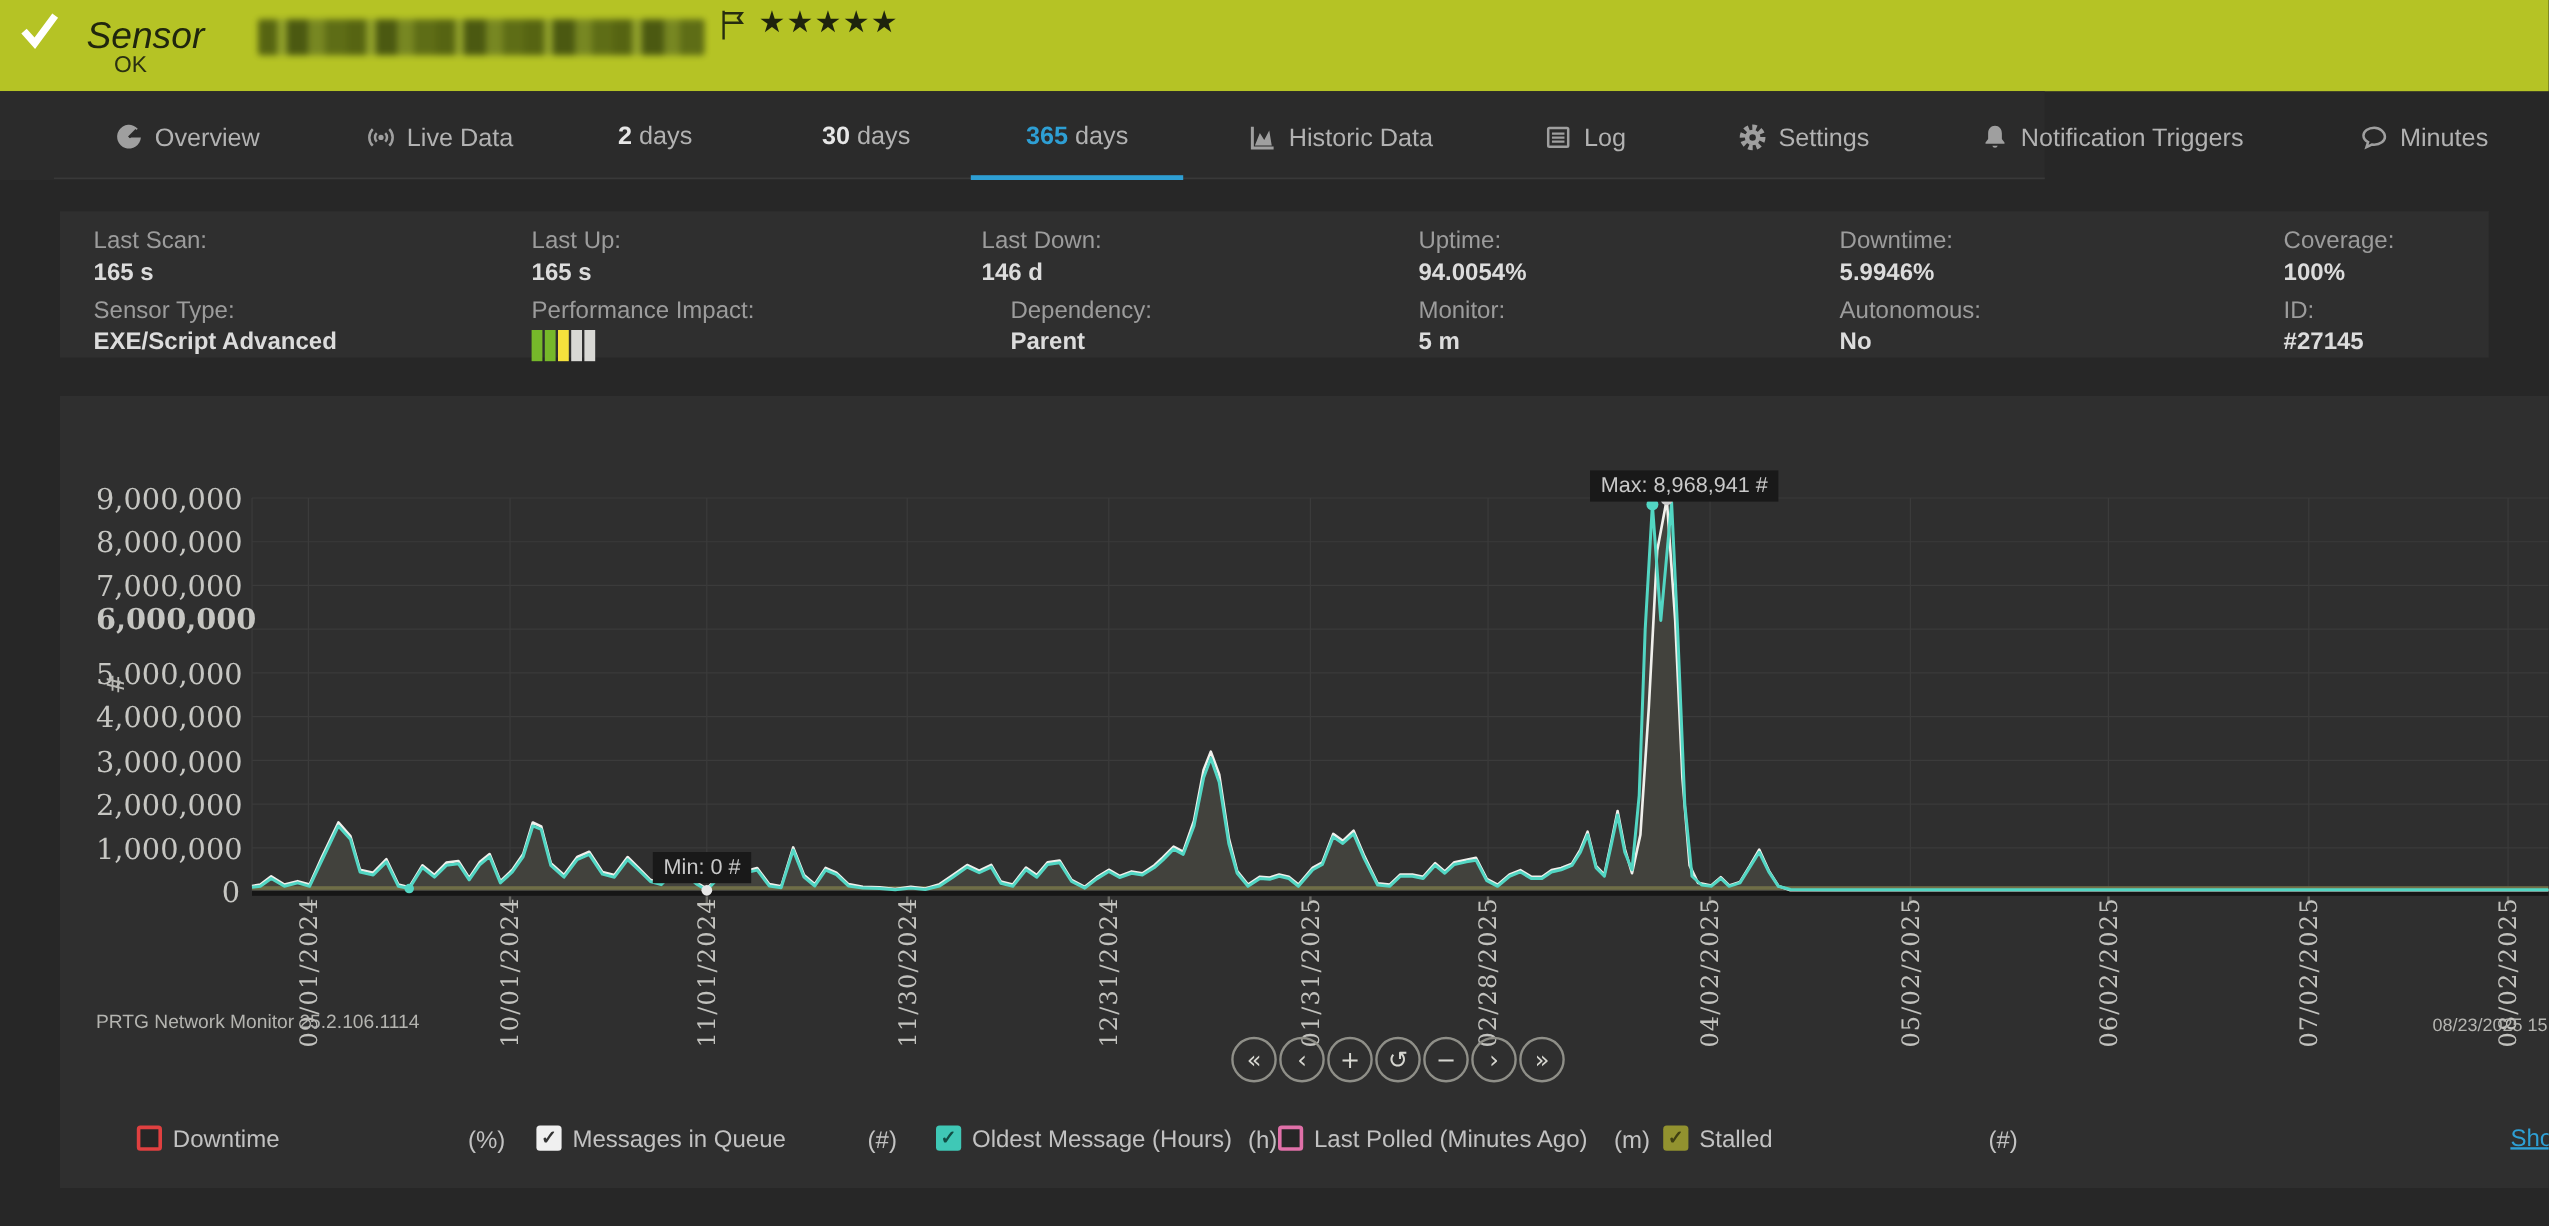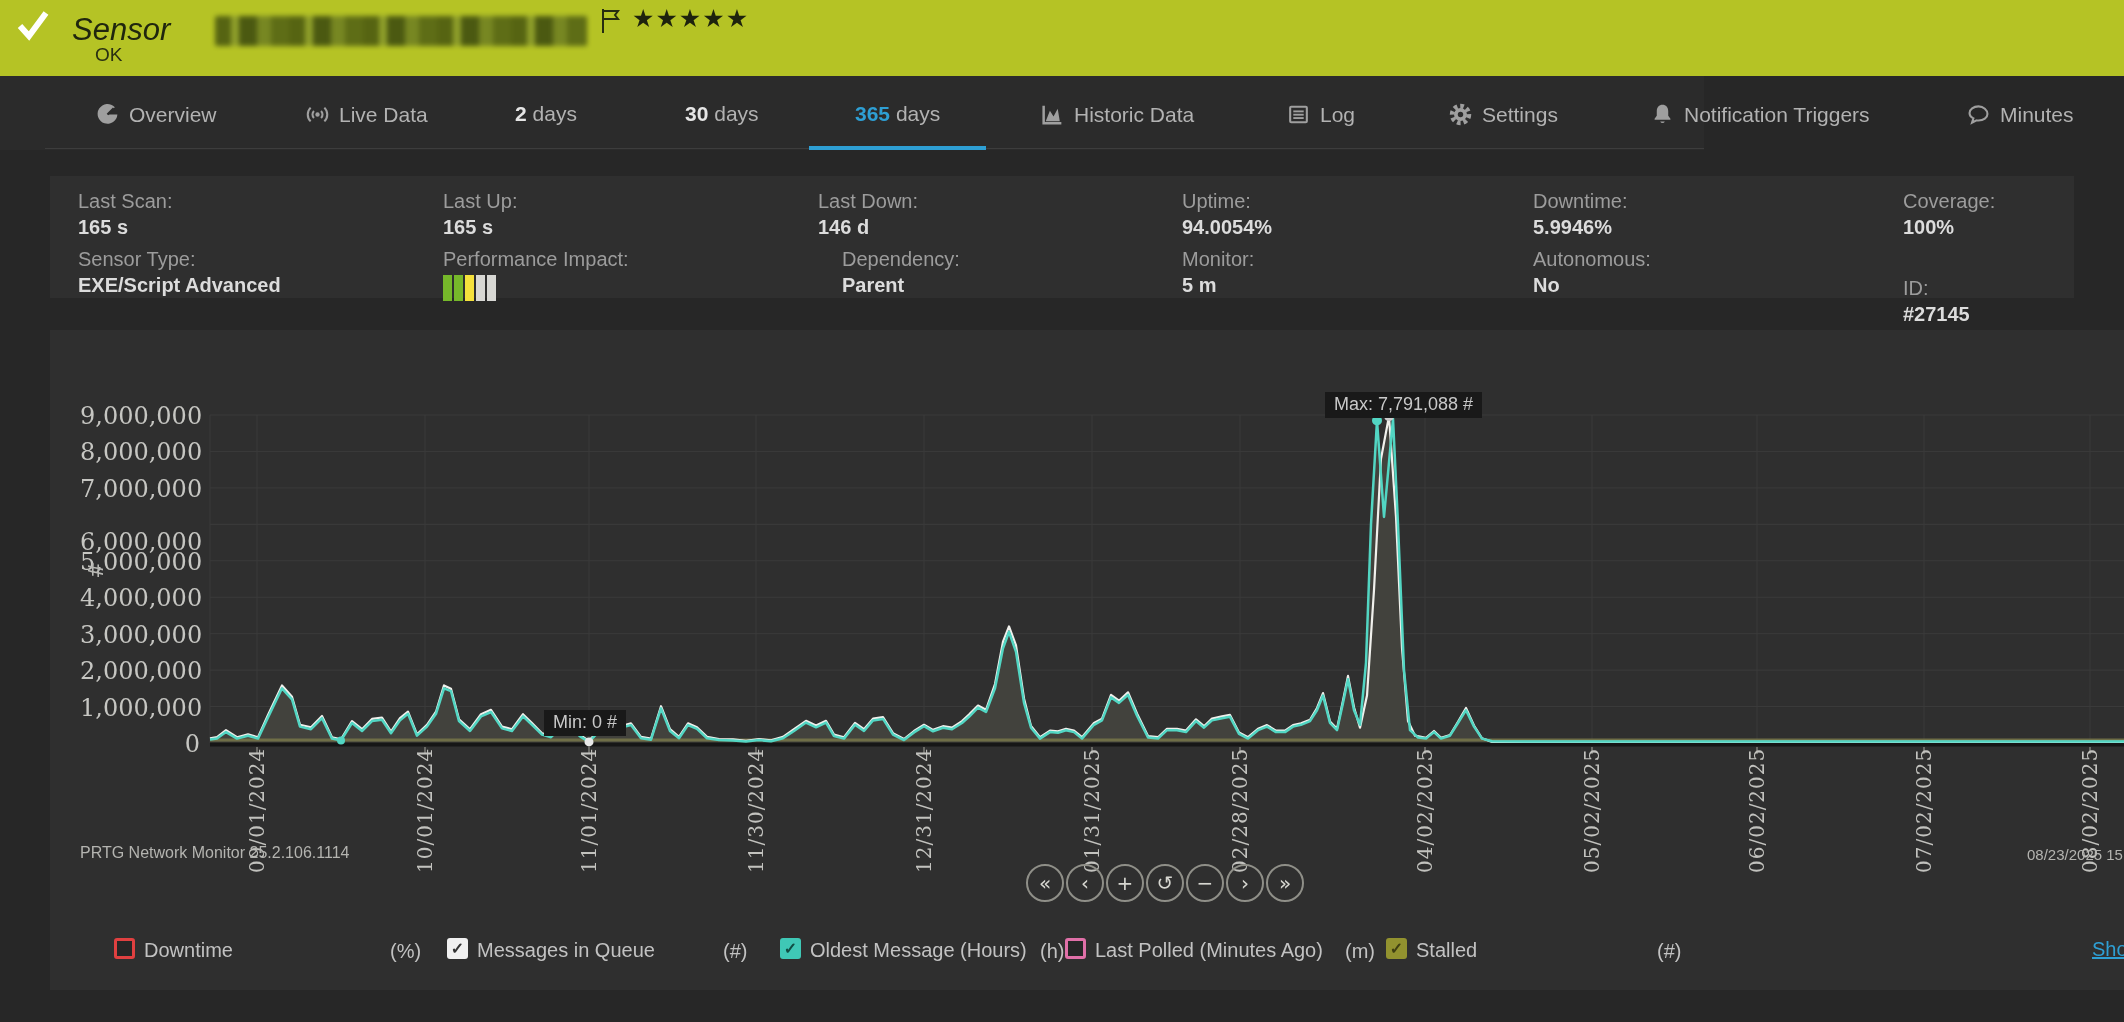--- a/index.html
+++ b/index.html
@@ -166,21 +166,21 @@
       <div class="val">Parent</div>
     </div>
     <div class="cell" style="left: 1132px; top: 72px;">
       <div class="lbl">Monitor:</div>
       <div class="val">5 m</div>
     </div>
     <div class="cell" style="left: 1483px; top: 72px;">
       <div class="lbl">Autonomous:</div>
       <div class="val">No</div>
     </div>
-    <div class="cell" style="left: 1853px; top: 72px; margin-top: 29px;">
+    <div class="cell" style="left: 1853px; top: 72px;">
       <div class="lbl">ID:</div>
       <div class="val">#27145</div>
     </div>
   </section>
 
 <section class="chart-panel">
   <svg id="chart" width="2074" height="660" viewBox="0 0 2074 660">
       <line x1="160" x2="2074" y1="376.55555555555554" y2="376.55555555555554" stroke="#3b3b3b" stroke-width="1"></line>
       <line x1="160" x2="2074" y1="340.1111111111111" y2="340.1111111111111" stroke="#3b3b3b" stroke-width="1"></line>
       <line x1="160" x2="2074" y1="303.6666666666667" y2="303.6666666666667" stroke="#3b3b3b" stroke-width="1"></line>
@@ -223,21 +223,21 @@
       <polyline points="160.0,409.4 167.0,408.6 176.0,402.1 187.0,408.6 198.0,405.7 208.0,408.6 218.0,387.5 232.0,358.3 242.0,369.3 250.0,396.6 261.0,399.2 272.0,388.2 282.0,408.6 291.0,410.4 302.0,393.0 312.0,401.0 322.0,391.1 332.0,389.7 341.0,403.2 350.0,390.4 358.0,383.8 367.0,405.7 377.0,396.6 386.0,383.8 394.0,358.3 401.0,361.2 409.0,391.1 420.0,401.0 431.0,386.4 441.0,382.0 452.0,398.4 462.0,401.0 473.0,386.4 482.0,394.8 492.0,404.6 501.0,407.2 511.0,397.0 521.0,398.4 530.0,406.4 539.0,411.9 549.0,401.3 557.0,394.0 565.0,398.8 573.0,397.0 581.0,395.1 591.0,408.3 601.0,409.7 611.0,378.4 620.0,401.0 629.0,408.3 638.0,395.1 647.0,398.8 657.0,408.3 669.0,410.1 683.0,410.4 696.0,411.5 709.0,410.1 721.0,411.2 733.0,408.3 744.0,401.0 756.0,392.6 766.0,397.3 776.0,392.6 784.0,406.1 794.0,408.6 805.0,394.8 814.0,401.0 823.0,390.4 833.0,388.9 843.0,404.6 854.0,410.1 864.0,402.4 874.0,396.2 883.0,401.3 893.0,397.7 902.0,399.2 912.0,393.0 919.0,386.8 928.0,377.6 936.0,382.0 945.0,358.3 953.0,318.2 959.0,301.8 966.0,321.9 974.0,372.9 981.0,397.7 990.0,408.6 1000.0,402.1 1008.0,402.8 1016.0,400.2 1024.0,402.1 1032.0,408.6 1044.0,394.8 1052.0,390.4 1061.0,367.4 1069.0,372.9 1078.0,364.9 1087.0,385.7 1098.0,407.5 1108.0,408.6 1117.0,400.2 1127.0,400.2 1136.0,402.1 1146.0,391.1 1154.0,397.7 1162.0,390.4 1172.0,388.2 1180.0,386.8 1189.0,403.9 1198.0,408.6 1208.0,400.2 1217.0,396.6 1226.0,402.1 1235.0,402.1 1243.0,396.6 1251.0,394.8 1260.0,391.1 1267.0,380.2 1273.0,365.6 1280.0,393.0 1287.0,400.2 1293.0,372.9 1298.0,349.2 1304.0,380.2 1310.0,394.8 1316.0,332.8 1321.0,194.3 1327.0,90.5 1334.0,187.0 1343.0,88.6 1348.0,194.3 1354.0,340.1 1360.0,400.2 1368.0,407.5 1376.0,408.6 1384.0,402.1 1391.0,408.6 1400.0,405.7 1408.0,393.0 1416.0,380.2 1424.0,396.6 1432.0,408.6 1442.0,411.2 1480.0,411.5 1550.0,411.5 1650.0,411.5 1750.0,411.5 1850.0,411.5 1950.0,411.5 2074.0,411.5" fill="none" stroke="#52d6c3" stroke-width="2.5" stroke-linejoin="round"></polyline>
       <circle cx="1327" cy="90.4666666666667" r="5" fill="#52d6c3"></circle>
       <circle cx="1339" cy="86.0933333333333" r="5" fill="#cccccc"></circle>
       <circle cx="539" cy="411.9066666666667" r="4.5" fill="#e8e8e8"></circle>
       <circle cx="291" cy="410.4488888888889" r="4" fill="#52d6c3"></circle>
     </svg>
   <div id="ylabels">
       <div class="ylab" style="top: 72px;">9,000,000</div>
       <div class="ylab" style="top: 108.444px;">8,000,000</div>
       <div class="ylab" style="top: 144.889px;">7,000,000</div>
-      <div class="ylab" style="top: 198px;">6,000,000</div>
+      <div class="ylab" style="top: 171px; font-weight: bold;">6,000,000</div>
       <div class="ylab" style="top: 217.778px;">5,000,000</div>
       <div class="ylab" style="top: 254.222px;">4,000,000</div>
       <div class="ylab" style="top: 290.667px;">3,000,000</div>
       <div class="ylab" style="top: 327.111px;">2,000,000</div>
       <div class="ylab" style="top: 363.556px;">1,000,000</div>
       <div class="ylab" style="top: 400px;">0</div>
     </div>
   <div class="hash-label">#</div>
   <div id="xlabels">
       <div class="xlab" style="left: 195px; top: 543px;">09/01/2024</div>
@@ -246,21 +246,21 @@
       <div class="xlab" style="left: 694px; top: 543px;">11/30/2024</div>
       <div class="xlab" style="left: 862px; top: 543px;">12/31/2024</div>
       <div class="xlab" style="left: 1030px; top: 543px;">01/31/2025</div>
       <div class="xlab" style="left: 1178px; top: 543px;">02/28/2025</div>
       <div class="xlab" style="left: 1363px; top: 543px;">04/02/2025</div>
       <div class="xlab" style="left: 1530px; top: 543px;">05/02/2025</div>
       <div class="xlab" style="left: 1695px; top: 543px;">06/02/2025</div>
       <div class="xlab" style="left: 1862px; top: 543px;">07/02/2025</div>
       <div class="xlab" style="left: 2028px; top: 543px;">08/02/2025</div>
     </div>
-  <div class="tt" id="tt-max">Max: 7,791,088 #</div>
+  <div class="tt" id="tt-max">Max: 8,968,941 #</div>
   <div class="tt" id="tt-min">Min: 0 #</div>
   <div class="footer-left">PRTG Network Monitor 25.2.106.1114</div>
   <div class="footer-right">08/23/2025 15:58</div>
   <div class="navrow" id="navrow">
       <button class="navbtn">«</button>
       <button class="navbtn">‹</button>
       <button class="navbtn">+</button>
       <button class="navbtn">↺</button>
       <button class="navbtn">−</button>
       <button class="navbtn">›</button>

